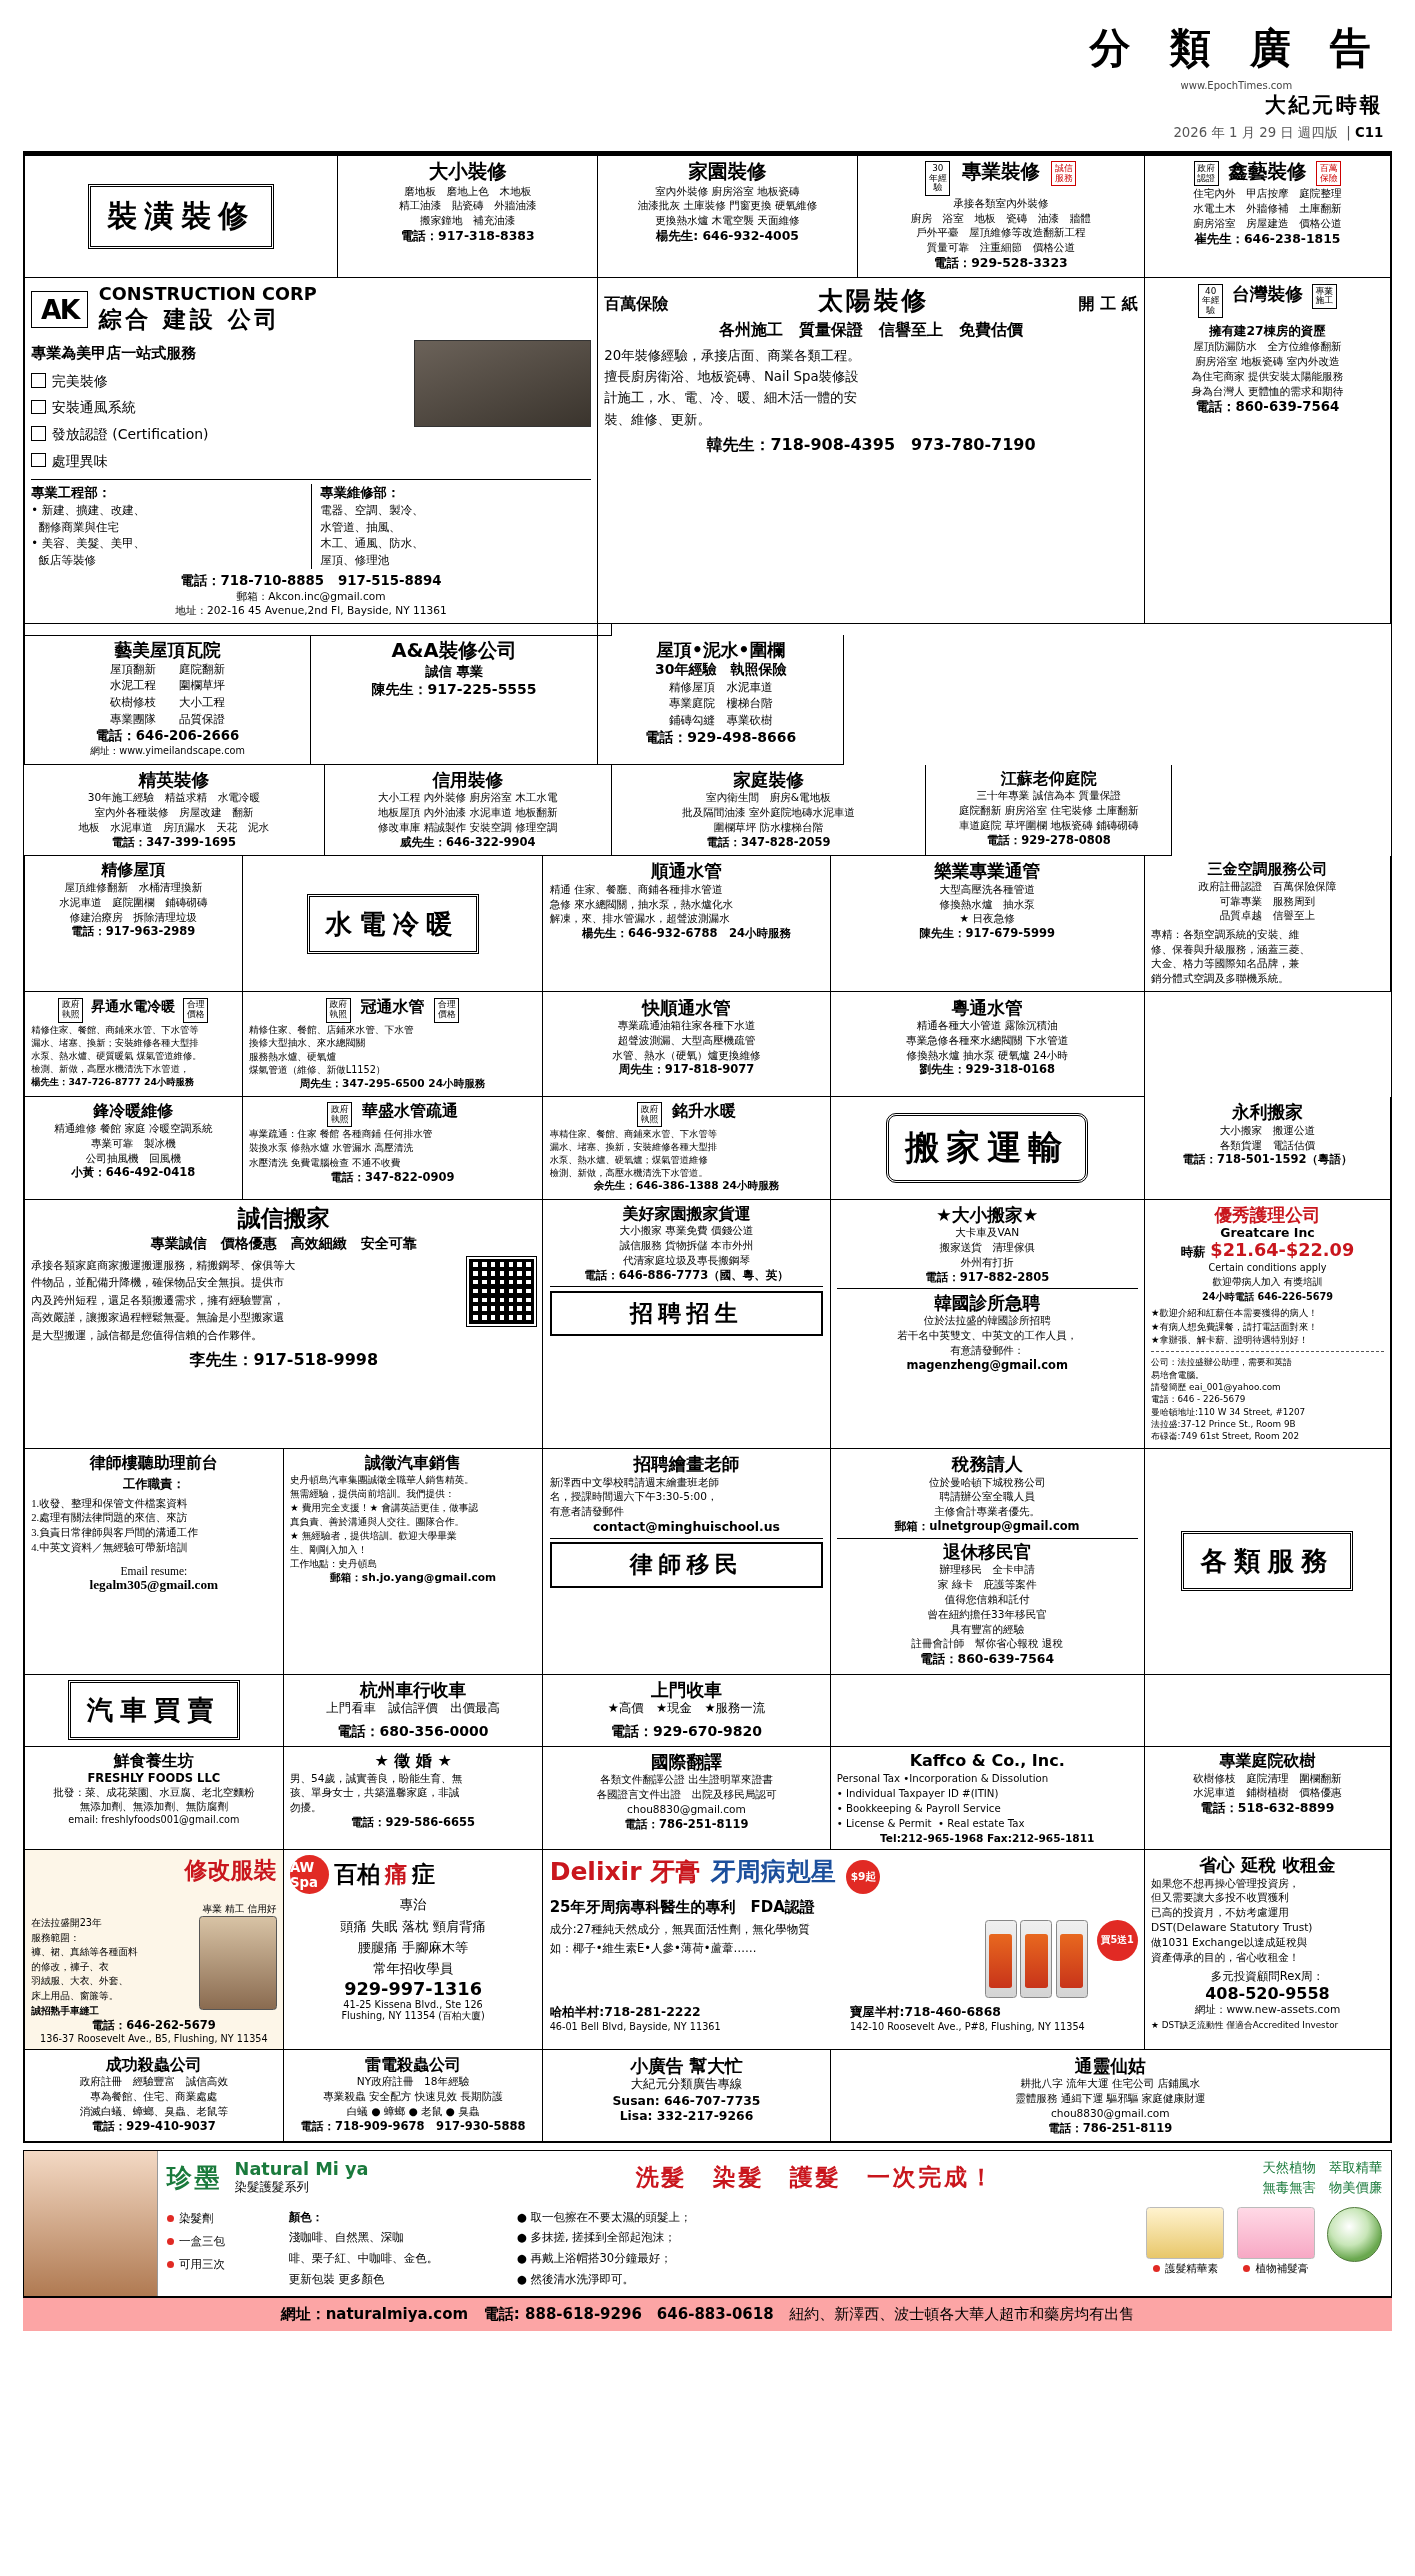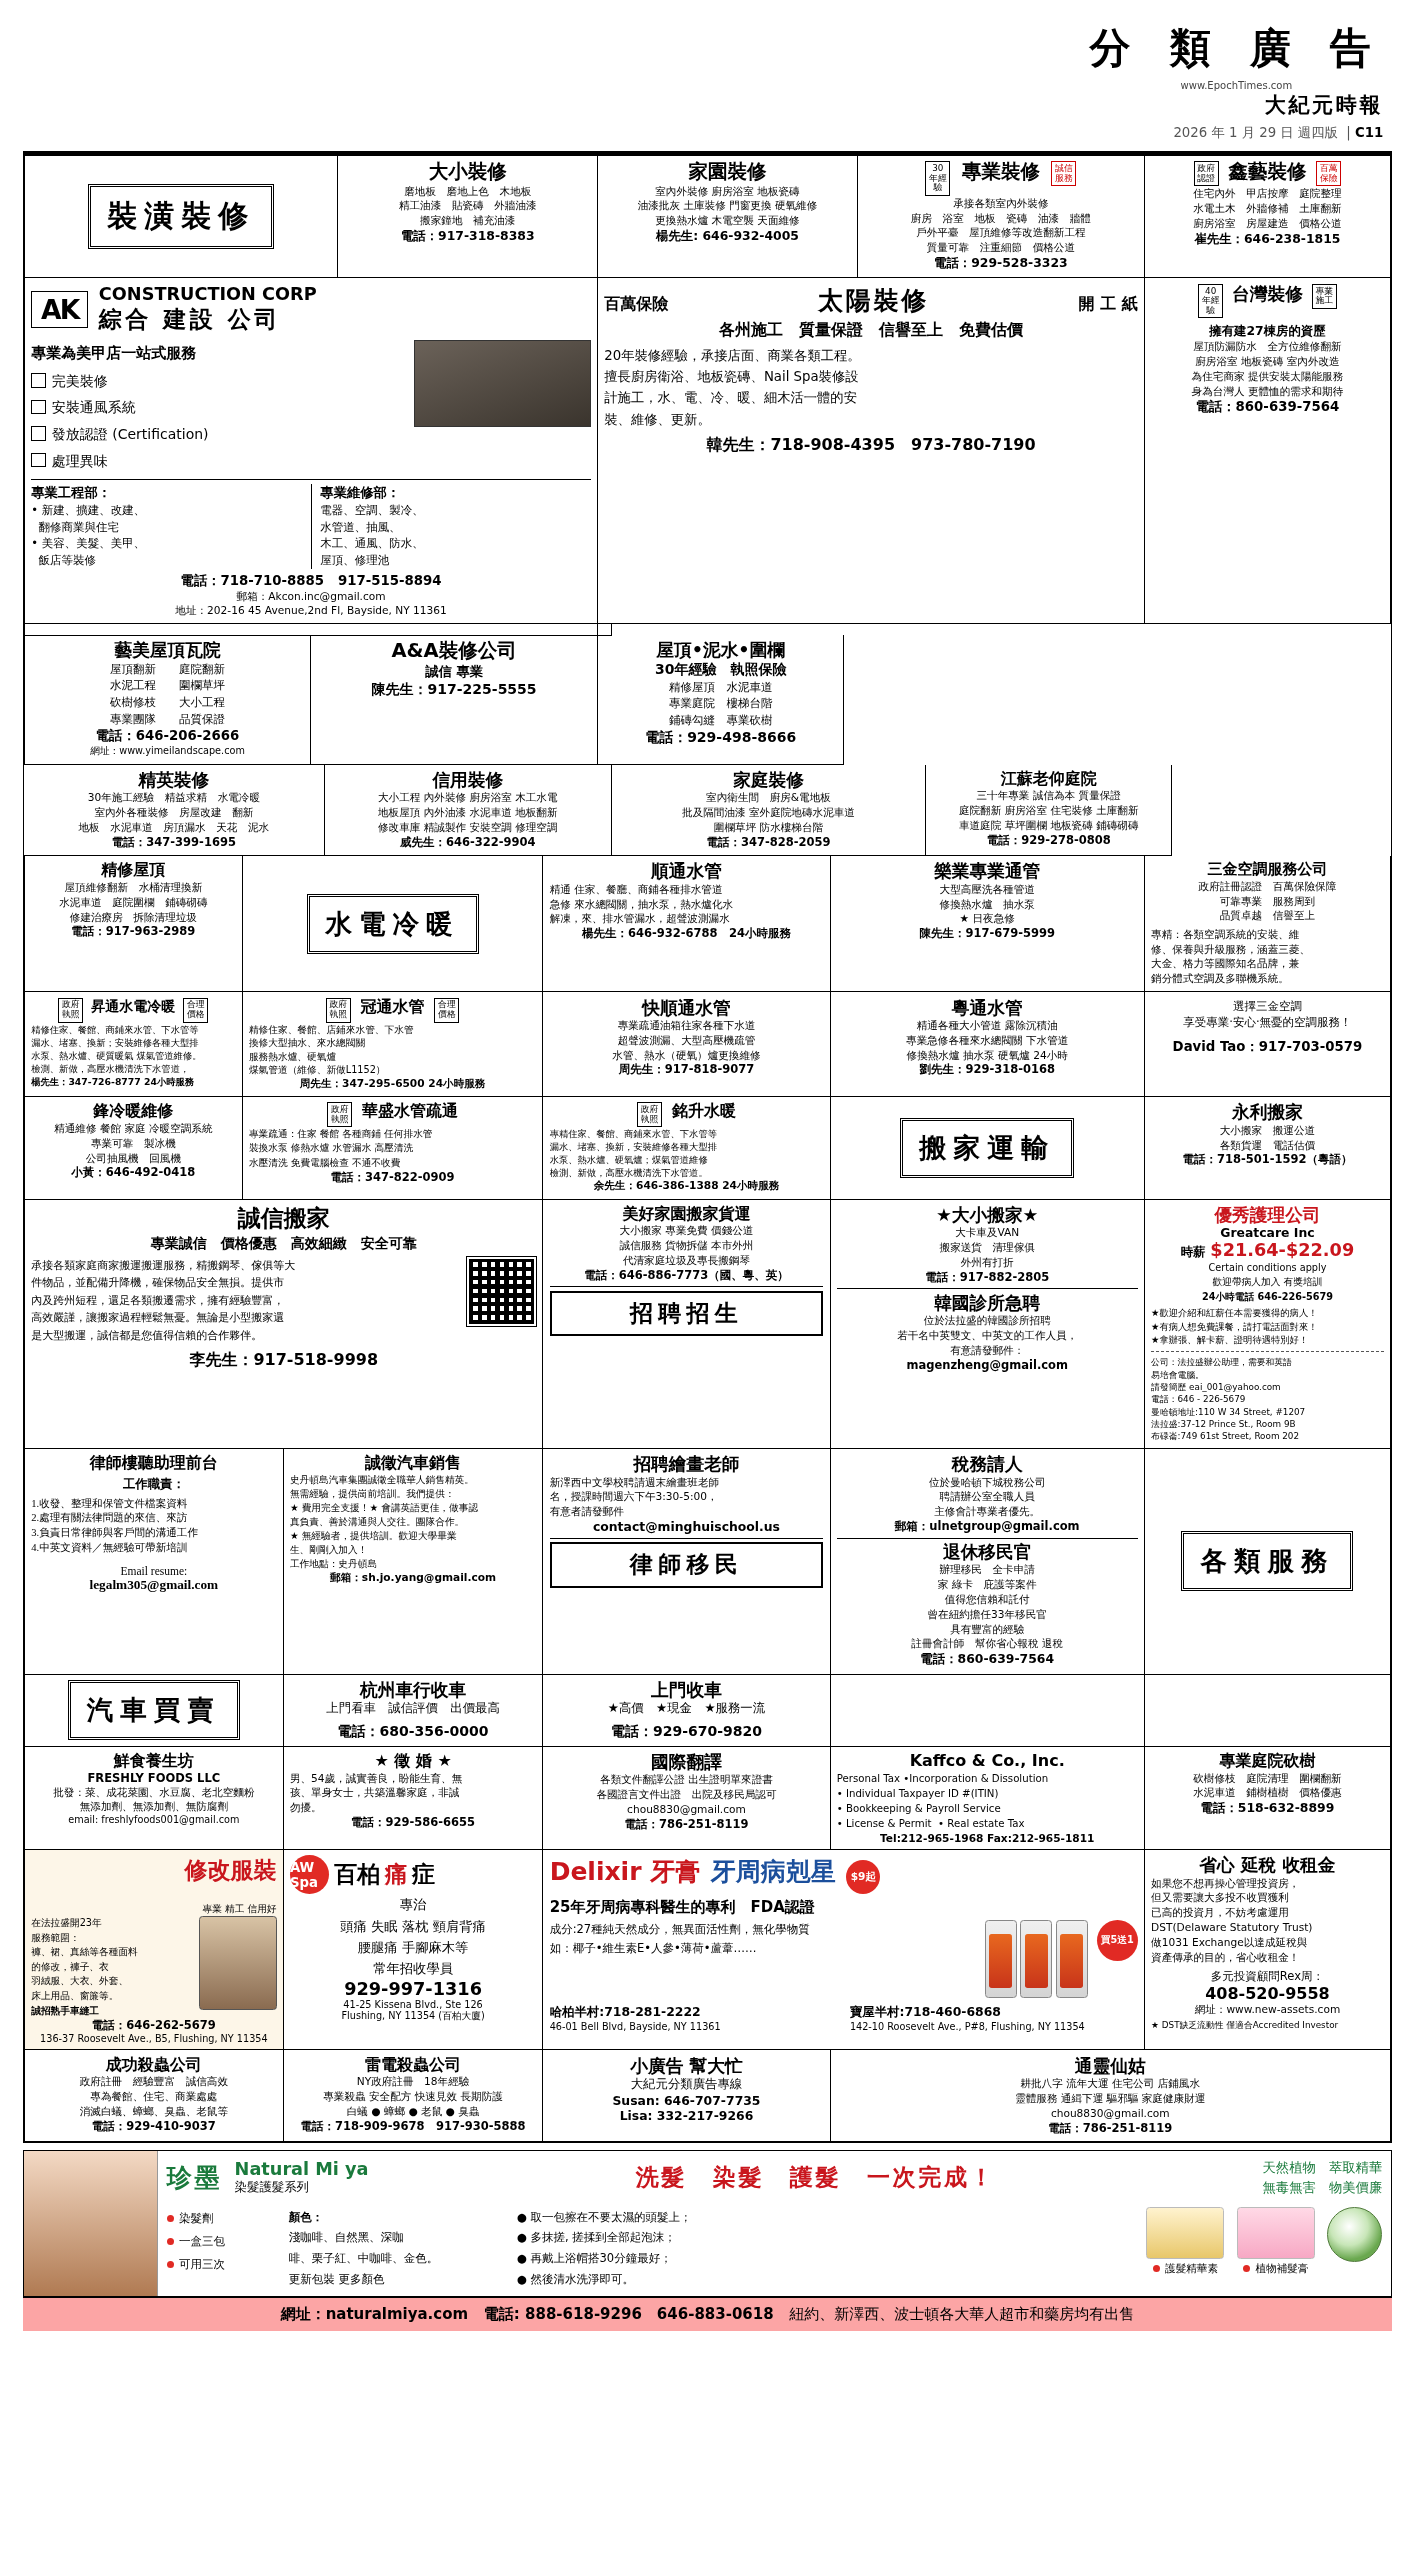--- a/index.html
+++ b/index.html
@@ -383,27 +383,20 @@
       </div>
       <div class="cell b0 l0" style="width:23%;">
         <div class="ttl t20">粵通水管</div>
         <div class="lines sm ctr">
           <div>精通各種大小管道 露除沉積油</div>
           <div>專業急修各種來水總閥關 下水管道</div>
           <div>修換熱水爐 抽水泵 硬氧爐 24小時</div>
         </div>
         <div class="ctr t13 phone">劉先生：929-318-0168</div>
       </div>
-      <div class="cell b0 l0" style="width:18%;">
-        <div class="ctr lines" style="font-size:11.5px;">
-          <div>選擇三金空調</div>
-          <div>享受專業·安心·無憂的空調服務！</div>
-        </div>
-        <div class="ctr t15 phone" style="margin-top:7px;">David Tao：917-703-0579</div>
-      </div>
     </div>
 
     <div class="row b0">
       <div class="cell b0" style="width:16%;">
         <div class="ttl t18">鋒冷暖維修</div>
         <div class="lines sm ctr">
           <div>精通維修 餐館 家庭 冷暖空調系統</div>
           <div>專業可靠　製冰機</div>
           <div>公司抽風機　回風機</div>
         </div>
@@ -428,21 +421,21 @@
         </div>
         <div class="lines" style="font-size:9.3px;line-height:1.4;">
           <div>專精住家、餐館、商鋪來水管、下水管等</div>
           <div>漏水、堵塞、換新，安裝維修各種大型排</div>
           <div>水泵、熱水爐、硬氧爐；煤氣管道維修</div>
           <div>檢測、新做，高壓水機清洗下水管道。</div>
         </div>
         <div class="ctr t12 phone">余先生：646-386-1388 24小時服務</div>
       </div>
       <div class="cell b0 l0 sec-label" style="width:23%;">
-        <div class="sec-box" style="font-size:27px;">搬家運輸</div>
+        <div class="sec-box" style="font-size:34px;border-radius:10px;">搬家運輸</div>
       </div>
       <div class="cell b0 l0" style="width:18%;">
         <div class="ttl t20">永利搬家</div>
         <div class="lines sm ctr">
           <div>大小搬家　搬運公道</div>
           <div>各類貨運　電話估價</div>
         </div>
         <div class="ctr t13 phone">電話：718-501-1592（粵語）</div>
       </div>
     </div>

